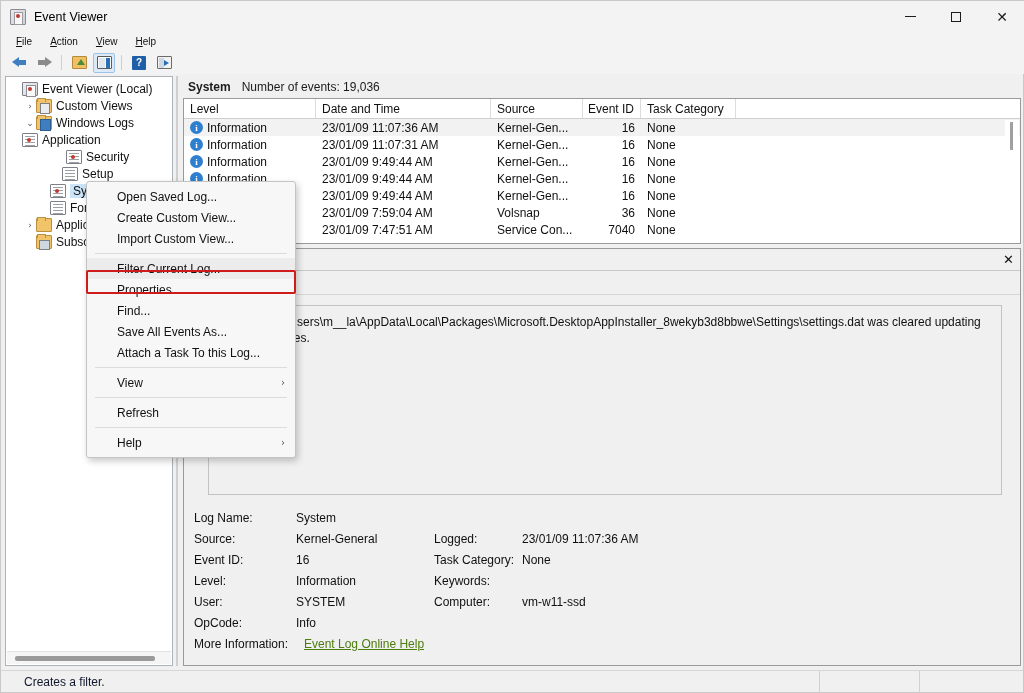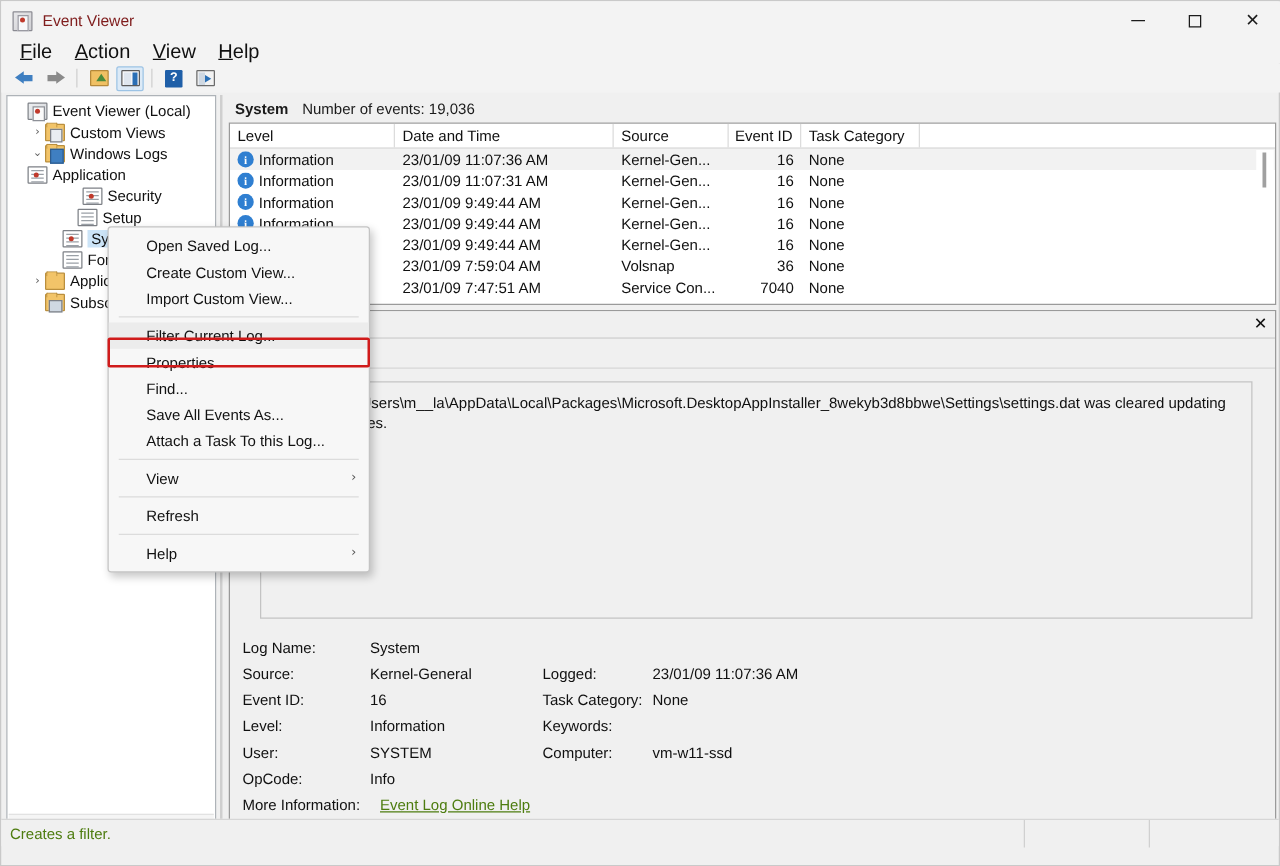--- a/index.html
+++ b/index.html
@@ -32,36 +32,36 @@
     border: 1px solid #8a8a92; border-radius: 1px;
   }
   .app-icon::before {
     content:""; position:absolute; left:3px; top:2px; width:7px; height:11px;
     background: #f7f7f9; border:1px solid #9a9aa2;
   }
   .app-icon::after {
     content:""; position:absolute; left:5px; top:4px; width:4px; height:4px;
     border-radius:50%; background:#c0392b;
   }
-  .title-text { font-size: 12.5px; color: #7f1d1d; }
+  .title-text { font-size: 12.5px; color: #000000; }
   .winbtns { position:absolute; right:0; top:0; height:31px; display:flex; }
   .winbtn {
     width: 46px; height: 31px; display:flex; align-items:center; justify-content:center;
     font-size: 11px; color:#1b1b1b;
   }
   .winbtn .gl-min { display:block; width:11px; height:1px; background:#1b1b1b; }
   .winbtn .gl-max { display:block; width:10px; height:10px; border:1px solid #1b1b1b; }
   .winbtn .gl-close { font-size:14px; line-height:1; font-family:"DejaVu Sans", sans-serif; }
 
   
   .menubar {
     position:absolute; top:31px; left:0; width:1024px; height:19px;
     background:#f3f3f3; display:flex; align-items:center; padding-left:8px; gap:4px;
   }
-  .menu-item { padding: 1px 7px; font-size: 16px; color:#101010; }
+  .menu-item { padding: 1px 7px; font-size: 10px; color:#101010; }
   .menu-item u { text-decoration: underline; }
 
   
   .toolbar {
     position:absolute; top:50px; left:0; width:1024px; height:23px;
     background:#f3f3f3; display:flex; align-items:center; padding-left:7px; gap:3px;
   }
   .tb-btn { width:22px; height:20px; display:flex; align-items:center; justify-content:center; position:relative;}
   .tb-btn.pressed { background:#dceaf7; border:1px solid #9cc3e5; border-radius:2px; }
   .tb-sep { width:1px; height:15px; background:#cfcfcf; margin:0 3px; }
@@ -204,23 +204,23 @@
   .ctx-item.hl { background:#ececec; }
   .ctx-sep { height:1px; background:#dcdcdc; margin:4px 8px; }
   .ctx-arrow { margin-left:auto; font-size:10px; color:#555; font-family:"DejaVu Sans", sans-serif; }
   .hl-box {
     position:absolute; left:85px; top:269px; width:210px; height:24px;
     border:2px solid #d01b1b; border-radius:2px; z-index:60; pointer-events:none;
   }
 
   
   .statusbar {
-    position:absolute; left:0; bottom:15px; width:1022px; height:22px;
+    position:absolute; left:0; bottom:0; width:1022px; height:22px;
     background:#f0f0f0; border-top:1px solid #d6d6d6;
-    display:flex; align-items:center; padding-left:7px; font-size:12px; color:#4d7c0f;
+    display:flex; align-items:center; padding-left:23px; font-size:12px; color:#0f172a;
   }
   .sb-cell { border-left:1px solid #d0d0d0; height:22px; }
   .sb-c1 { position:absolute; left:818px; width:100px; }
   .sb-c2 { position:absolute; left:918px; width:104px; }
 </style>
 </head>
 <body>
 
 <div id="app">
 

